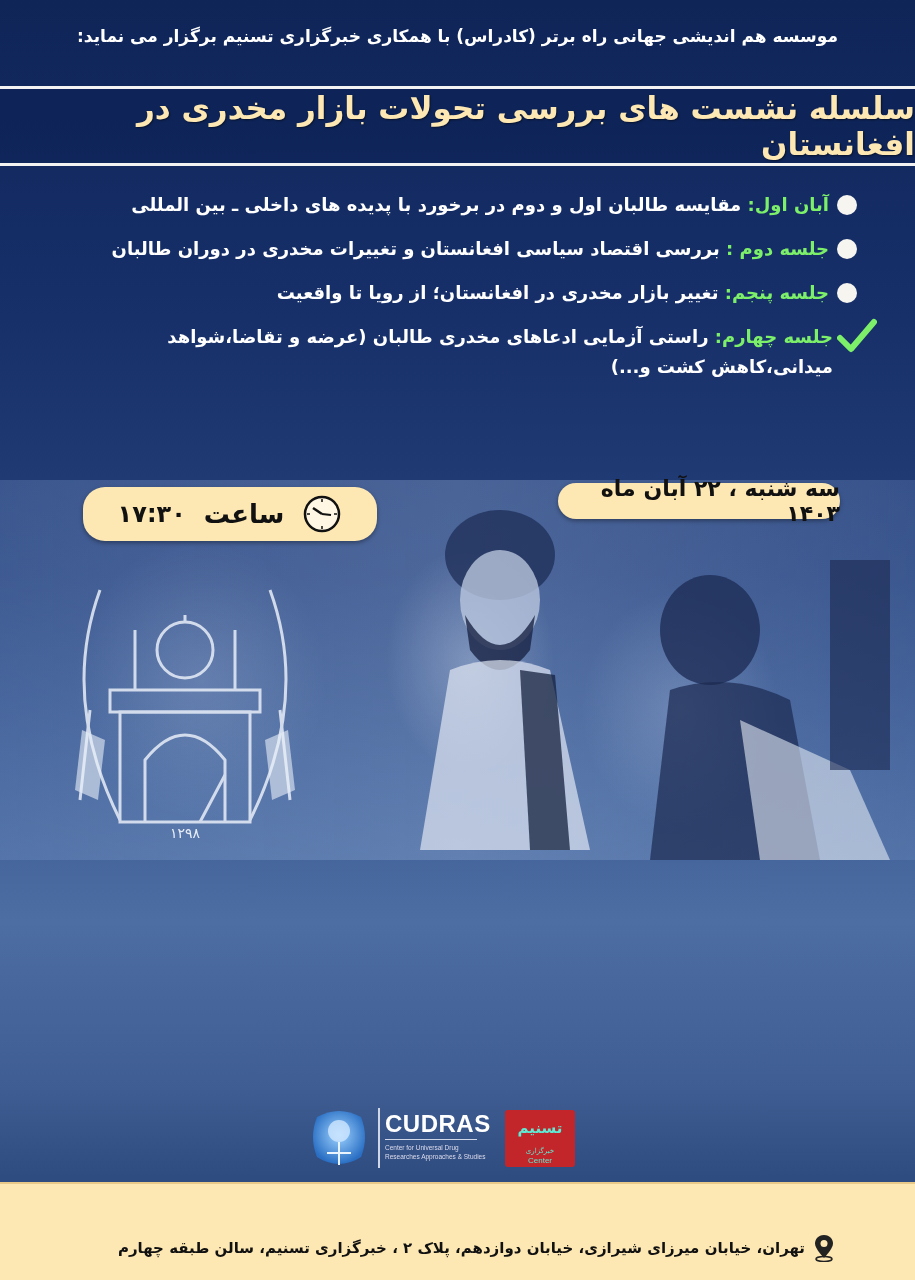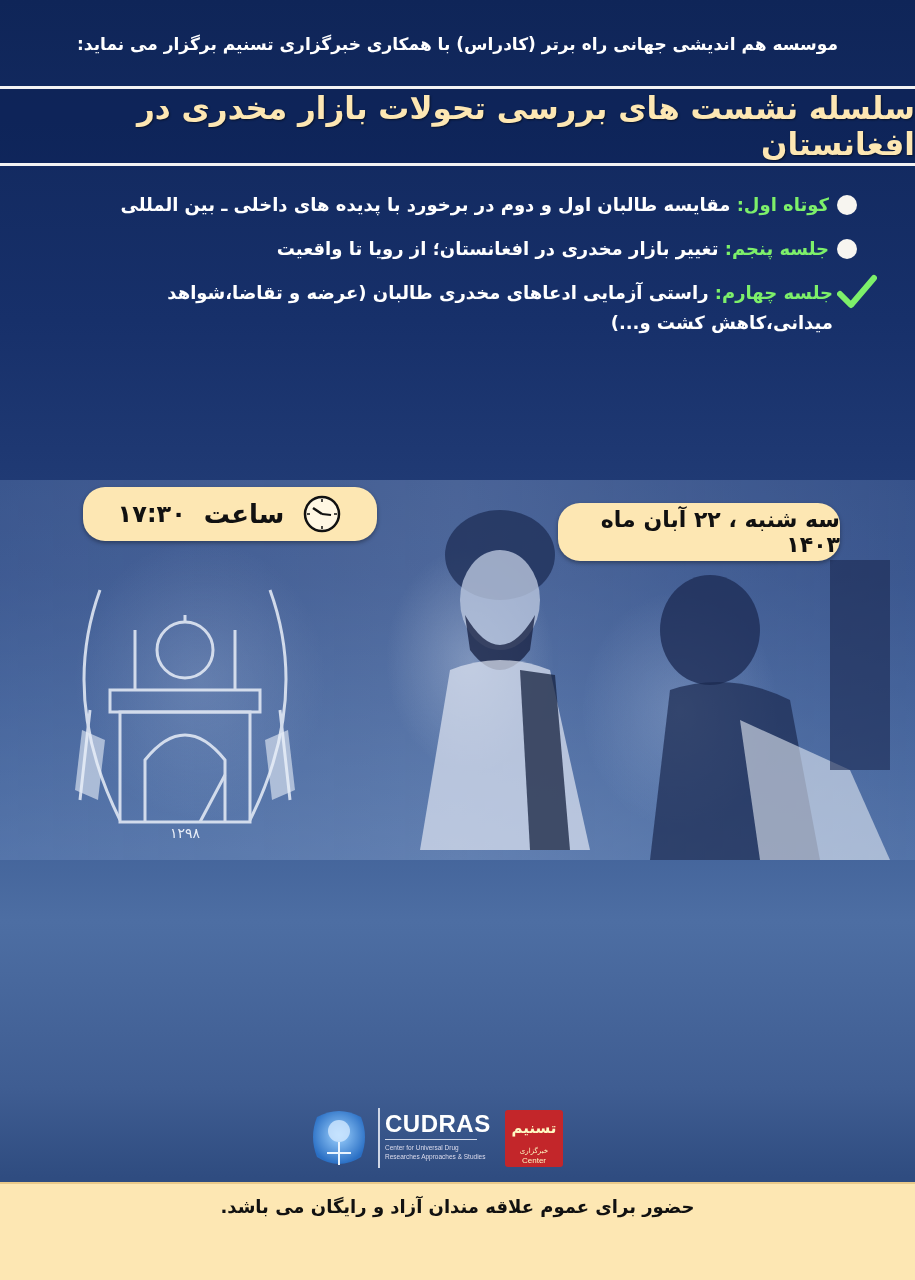--- a/index.html
+++ b/index.html
@@ -26,21 +26,21 @@
     opacity: 0.9;
   }
   .emblem {
     position: absolute; left: 60px; top: 560px; width: 250px; height: 280px;
   }
   .figure {
     position: absolute;
   }
   
   .top-line {
-    position: absolute; top: 34px; left: 0; right: 0; text-align: center;
+    position: absolute; top: 26px; left: 0; right: 0; text-align: center;
     color: #ffffff; font-size: 17px; font-weight: bold; letter-spacing: 0.2px;
   }
   .title-band {
     position: absolute; top: 86px; left: 0; right: 0; height: 80px;
     border-top: 3px solid #f3f3f3; border-bottom: 3px solid #f3f3f3;
     background: rgba(10,30,80,0.35);
     display: flex; align-items: center; justify-content: center;
   }
   .title-band h1 {
     color: #fde7b3; font-size: 31px; font-weight: bold;
@@ -58,40 +58,40 @@
   }
   .check { flex: 0 0 40px; margin-left: 4px; margin-top: -4px; margin-right: -20px; }
   .s-label { color: #7df06a; }
   .s-text { }
   
   .pill {
     position: absolute; background: #fde7b3; border-radius: 22px;
     display: flex; align-items: center; justify-content: center;
     color: #111; font-weight: bold; box-shadow: 0 2px 4px rgba(0,0,0,0.35);
   }
-  .pill-date { top: 503px; left: 558px; width: 282px; height: 58px; font-size: 22px; padding-left: 37px; }
+  .pill-date { top: 483px; left: 558px; width: 282px; height: 36px; font-size: 22px; padding-left: 37px; }
   .pill-time { top: 487px; left: 83px; width: 294px; height: 54px; font-size: 26px; gap: 18px; }
   .pill-time .time-value { font-size: 24px; }
   
   .speaker { position: absolute; }
   
   .logos { position: absolute; top: 1105px; left: 305px; width: 280px; height: 65px; }
   .cudras-text {
     position: absolute; left: 80px; top: 5px; color: #fff; font-family: "Liberation Sans", sans-serif;
     font-weight: bold; font-size: 24px; direction: ltr; letter-spacing: 0.5px; text-align: center;
   }
   .cudras-sub {
     position: absolute; left: 80px; top: 38px; color: #dde; font-family: "Liberation Sans", sans-serif;
     font-size: 6.5px; direction: ltr; line-height: 9px; width: 110px;
   }
   .cudras-bar { position: absolute; left: 73px; top: 3px; width: 2px; height: 60px; background: #cfd6e6; }
   .cudras-hline { position: absolute; left: 80px; top: 34px; width: 92px; height: 1px; background: #cfd6e6; }
   .tasnim {
-    position: absolute; left: 200px; top: 5px; width: 58px; height: 57px;
-    background: #c3262a; border-radius: 3px; color: #fef9c3; text-align: center;
+    position: absolute; left: 200px; top: 5px; width: 70px; height: 57px;
+    background: #c3262a; border-radius: 3px; color: #5eead4; text-align: center;
   }
   .tasnim-glyph { font-size: 26px; font-weight: bold; line-height: 36px; }
   .tasnim-name { font-family: "Liberation Sans", sans-serif; font-size: 8px; direction: ltr; line-height: 10px; }
   
   .footer {
     position: absolute; top: 1182px; left: 0; right: 0; bottom: 0;
     background: #fde7b3; border-top: 2px solid #e9c98a;
   }
   .footer-line1 {
     position: absolute; top: 12px; left: 0; right: 0; text-align: center;
@@ -143,21 +143,25 @@
   </svg>
 
   <div class="top-line">موسسه هم اندیشی جهانی راه برتر (کادراس) با همکاری خبرگزاری تسنیم برگزار می نماید:</div>
   <div class="title-band">
     <h1>سلسله نشست های بررسی تحولات بازار مخدری در افغانستان</h1>
   </div>
 
   <div class="sessions">
     <div class="session">
       <span class="bullet"></span>
-      <span><span class="s-label">کوتاه اول:</span><span class="s-text"> مقایسه طالبان اول و دوم در برخورد با پدیده های داخلی ـ بین المللی</span></span>
+      <span><span class="s-label">آبان اول:</span><span class="s-text"> مقایسه طالبان اول و دوم در برخورد با پدیده های داخلی ـ بین المللی</span></span>
+    </div>
+    <div class="session">
+      <span class="bullet"></span>
+      <span><span class="s-label">جلسه دوم :</span><span class="s-text"> بررسی اقتصاد سیاسی افغانستان و تغییرات مخدری در دوران طالبان</span></span>
     </div>
     <div class="session">
       <span class="bullet"></span>
       <span><span class="s-label">جلسه پنجم:</span><span class="s-text"> تغییر بازار مخدری در افغانستان؛ از رویا تا واقعیت</span></span>
     </div>
     <div class="session">
       <svg class="check" width="40" height="36" viewBox="0 0 40 36">
         <path d="M3 20 L14 31 L37 4" fill="none" stroke="#7df06a" stroke-width="6" stroke-linecap="round" stroke-linejoin="round"></path>
       </svg>
       <span><span class="s-label">جلسه چهارم:</span><span class="s-text"> راستی آزمایی ادعاهای مخدری طالبان (عرضه و تقاضا،شواهد میدانی،کاهش کشت و...)</span></span>
@@ -224,15 +228,22 @@
     <div class="cudras-hline"></div>
     <div class="cudras-sub">Center for Universal Drug Researches Approaches &amp; Studies</div>
     <div class="tasnim">
       <div class="tasnim-glyph" style="font-size:15px">تسنیم</div>
       <div class="tasnim-name" style="font-size:7px">خبرگزاری</div>
       <div class="tasnim-name">Center</div>
     </div>
   </div>
 
   <div class="footer">
-    <div class="footer-line1">حضور برای عموم علاقه مندان آزاد و رایگان می باشد.</div>
+    <div class="footer-line2">
+      <svg class="pin" width="22" height="28" viewBox="0 0 22 28">
+        <ellipse cx="11" cy="25" rx="8" ry="2.5" fill="none" stroke="#222" stroke-width="1.5"></ellipse>
+        <path d="M11 1 C5 1 2 5.5 2 9.5 C2 15 11 24 11 24 C11 24 20 15 20 9.5 C20 5.5 17 1 11 1 Z" fill="#222"></path>
+        <circle cx="11" cy="9.5" r="3.5" fill="#fde7b3"></circle>
+      </svg>
+      <span>تهران، خیابان میرزای شیرازی، خیابان دوازدهم، پلاک ۲ ، خبرگزاری تسنیم، سالن طبقه چهارم</span>
+    </div>
   </div>
 </div>
 
 </body></html>

